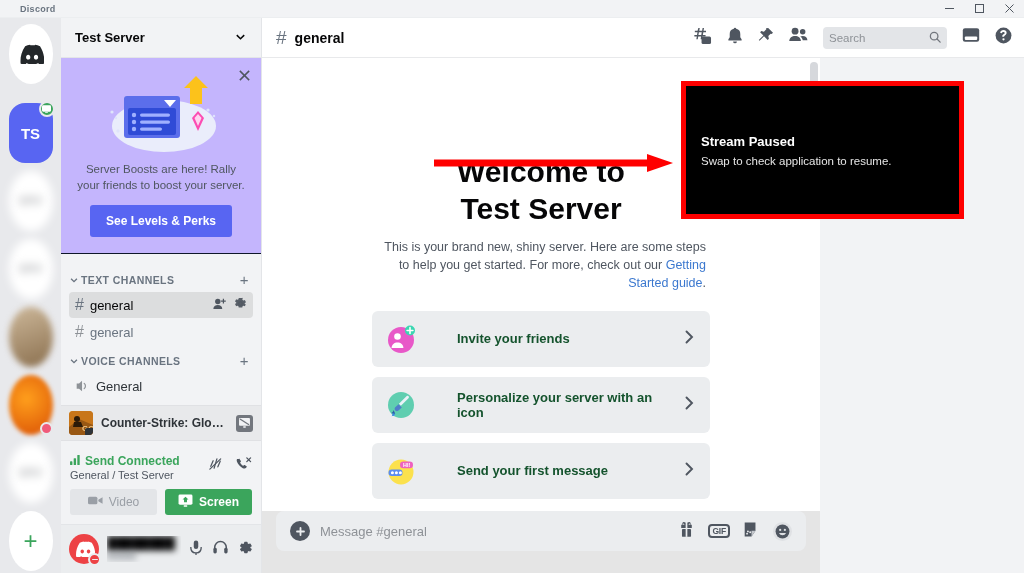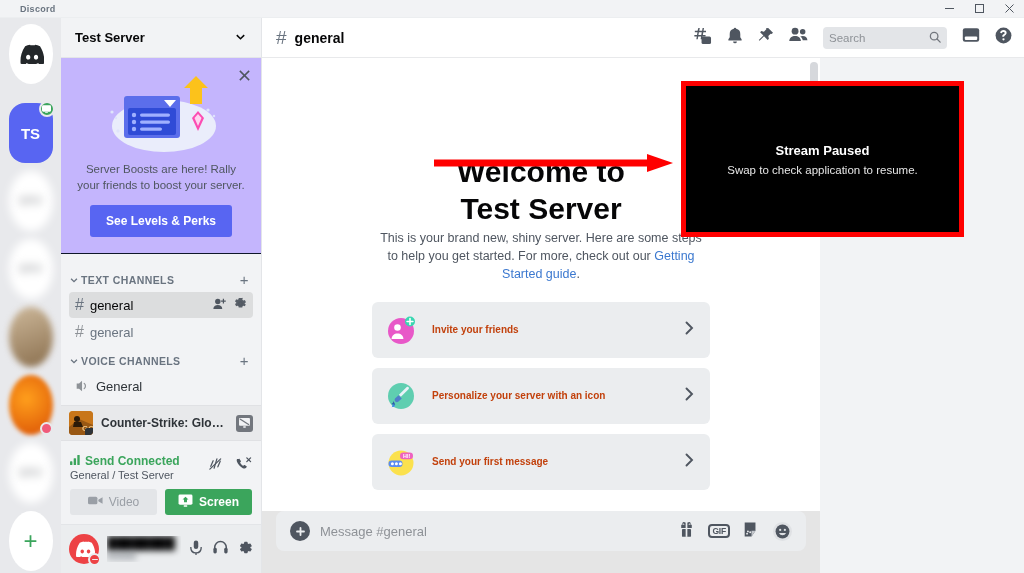--- a/index.html
+++ b/index.html
@@ -164,31 +164,31 @@
     flex: 1 1 auto; position: relative; display: flex; flex-direction: column;
     min-width: 0; background: #fff;
   }
   .chat-scroll { flex: 1 1 auto; position: relative; overflow: hidden; }
   .welcome { padding: 96px 0 0; display: flex; flex-direction: column; align-items: center; }
   .welcome h1 {
     font-size: 30px; line-height: 1.22; color: #060607; font-weight: bold;
     text-align: center; max-width: 300px;
   }
   .welcome p {
-    margin-top: 2px; font-size: 12.5px; color: #4f5660; text-align: center;
+    margin-top: 11px; font-size: 12.5px; color: #4f5660; text-align: right;
     max-width: 330px; line-height: 1.45;
   }
   .welcome p a { color: #3b78cf; text-decoration: none; }
   .cards { margin-top: 18px; width: 338px; display: flex; flex-direction: column; gap: 10px; }
   .card {
     height: 56px; background: #ebedef; border-radius: 6px; display: flex;
     align-items: center; padding: 0 14px; gap: 16px;
   }
   .card-icon { width: 30px; height: 30px; border-radius: 50%; position: relative; flex: 0 0 30px; }
-  .card-label { flex: 1; font-size: 10px; font-weight: bold; color: #c2410c; }
+  .card-label { flex: 1; font-size: 13px; font-weight: bold; color: #14532d; margin-left: 25px; }
   .card-chev { color: #4f5660; }
 
   .scrollbar-track {
     position: absolute; right: 2px; top: 4px; width: 8px; bottom: 4px;
   }
   .scrollbar-thumb {
     position: absolute; top: 0; width: 8px; height: 34px; border-radius: 4px; background: #d6d8dc;
   }
 
   .composer { padding: 0 14px 22px; background: #e5e5e5; }
@@ -213,23 +213,23 @@
   .emoji-circle {
     width: 19px; height: 19px; border-radius: 50%; background: #dfe1e4;
     display: flex; align-items: center; justify-content: center;
   }
 
   .members { width: 204px; flex: 0 0 204px; background: #f2f3f5; }
 
   
   .annot-arrow { position: absolute; left: 434px; top: 152px; pointer-events: none; }
   .stream-overlay {
-    position: absolute; left: 681px; top: 81px; width: 283px; height: 156px;
+    position: absolute; left: 681px; top: 81px; width: 283px; height: 138px;
     border: 5px solid #ff0000; background: #000; box-sizing: border-box;
-    display: flex; flex-direction: column; align-items: center; justify-content: center;
+    display: flex; flex-direction: column; justify-content: center; padding-left: 15px;
   }
   .stream-title { color: #fff; font-size: 13px; font-weight: bold; }
   .stream-sub { color: #e6e6e6; font-size: 11.5px; margin-top: 6px; }
   .ghost-text {
     position: absolute; left: 735px; top: 76px; font-size: 10px; color: #c9ccd1;
     letter-spacing: 1px; filter: blur(1.2px);
   }
 </style>
 </head>
 <body>

